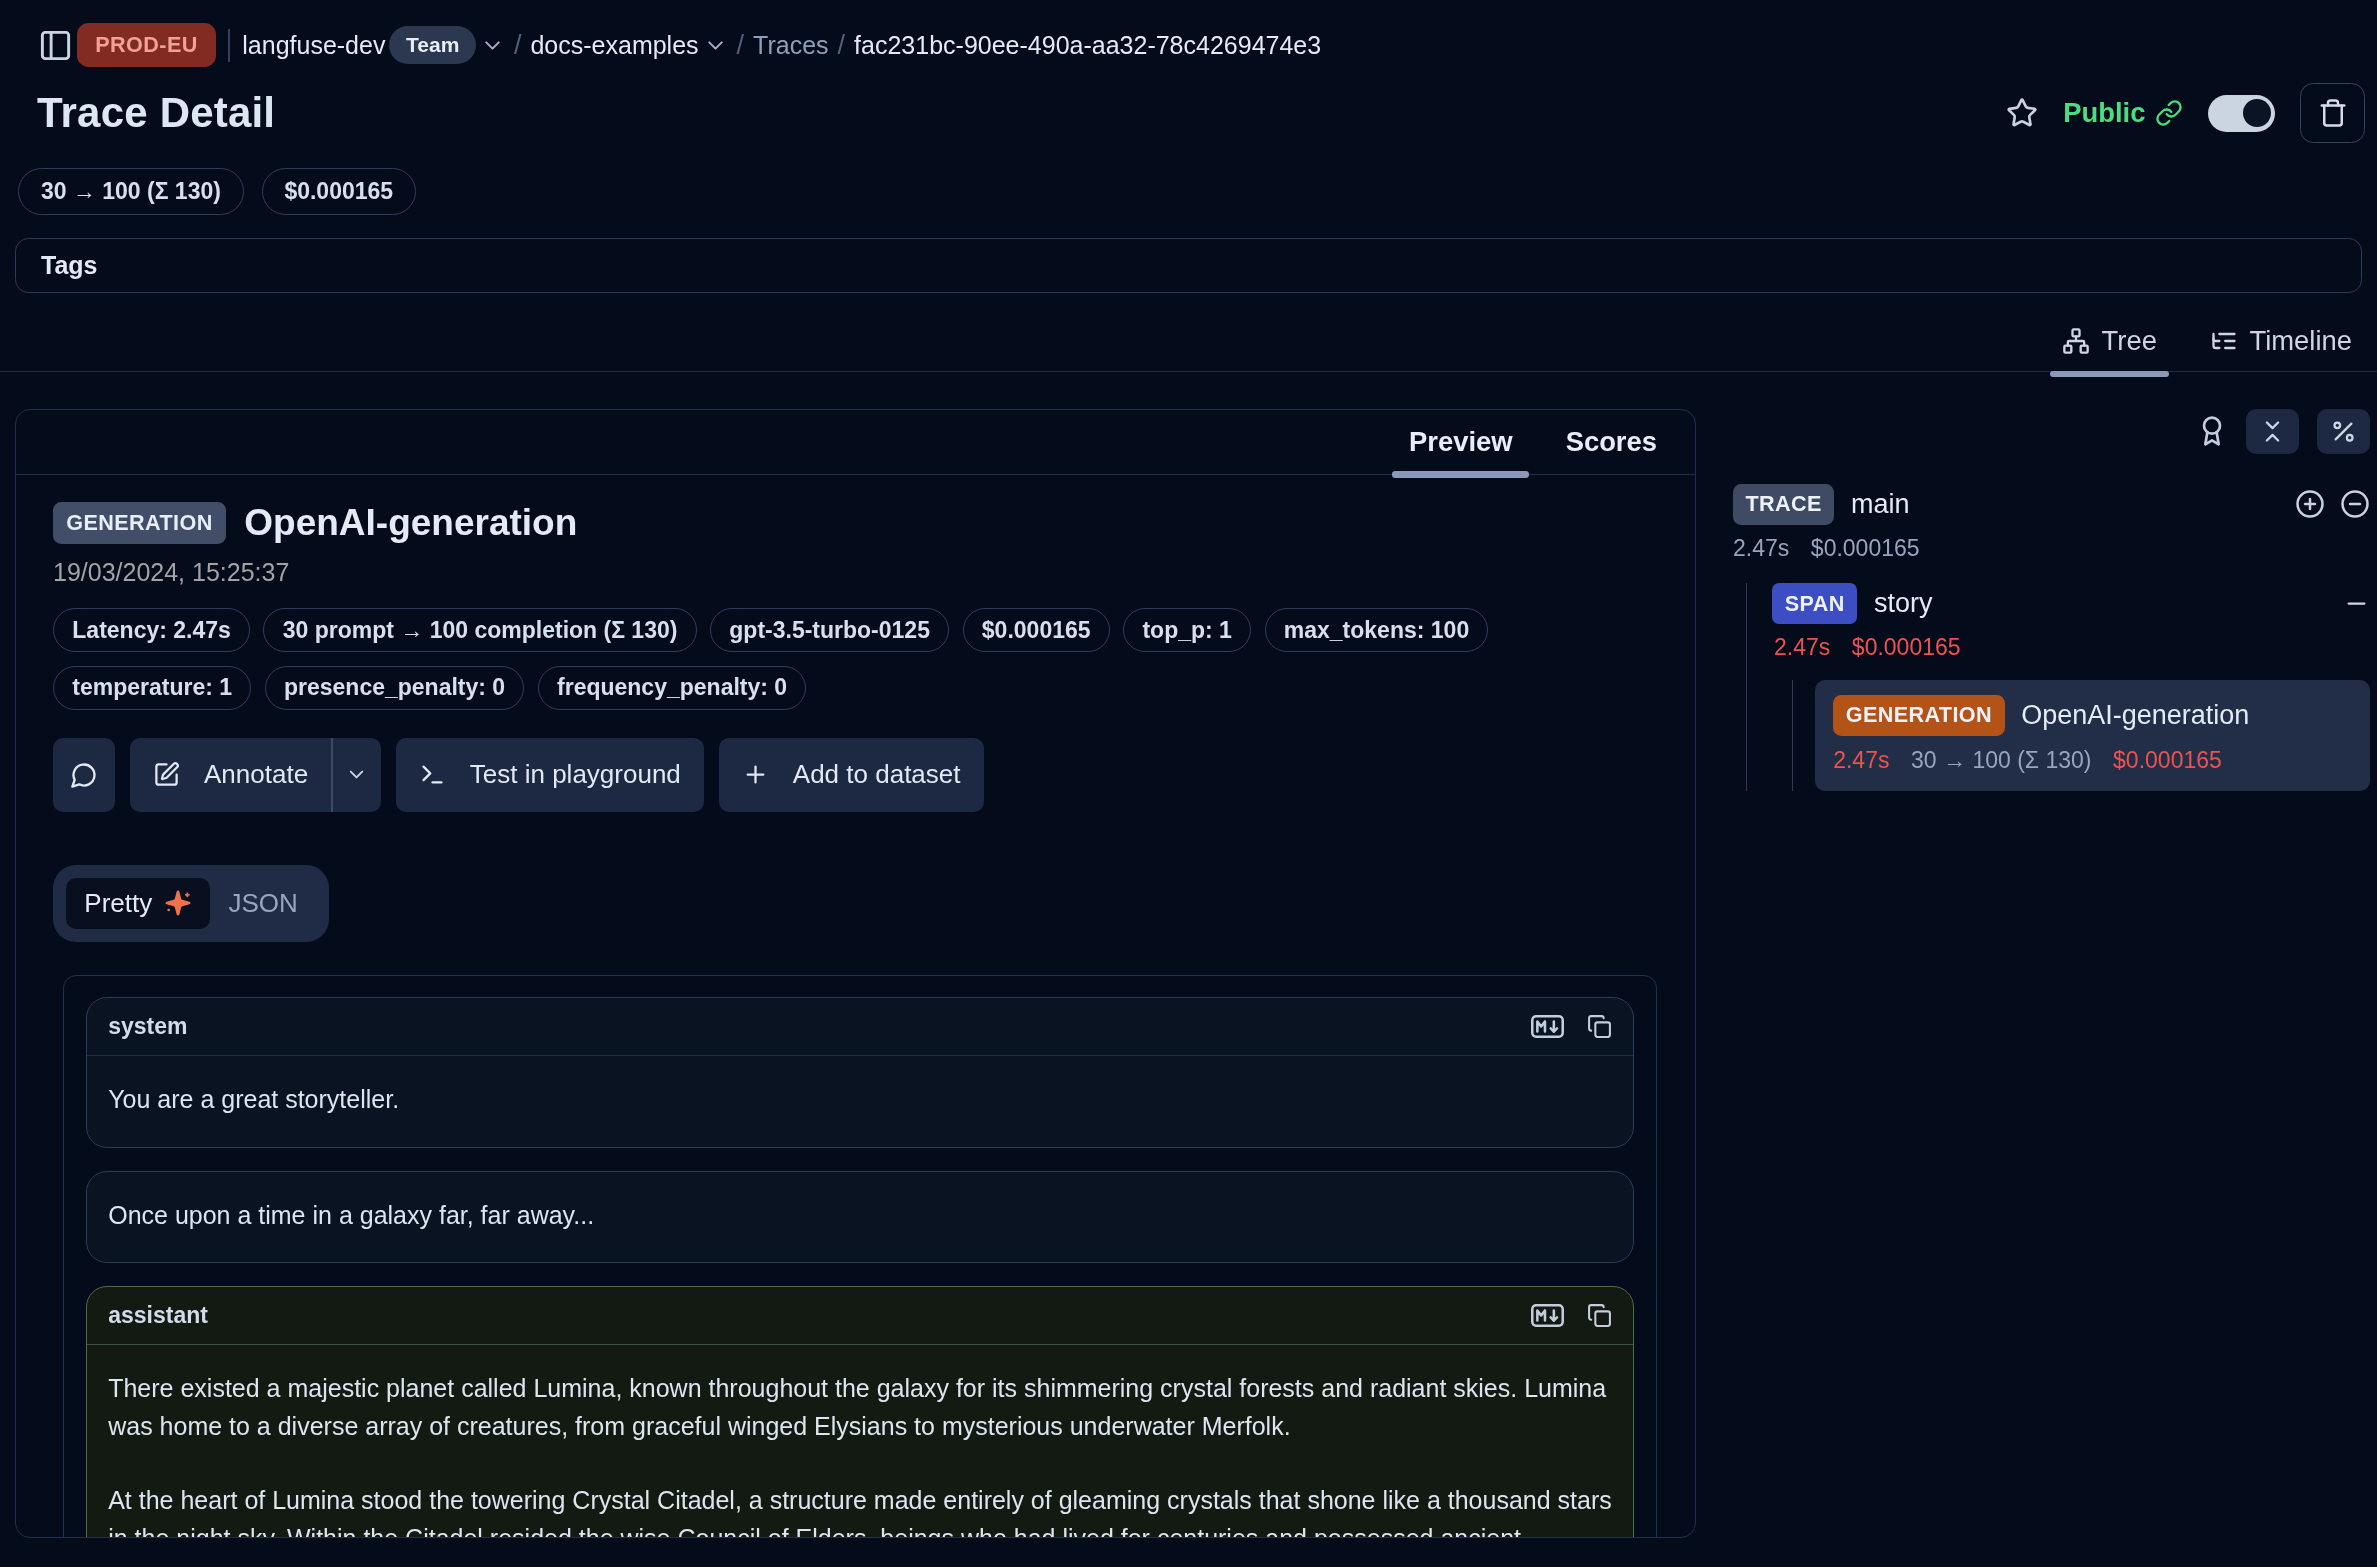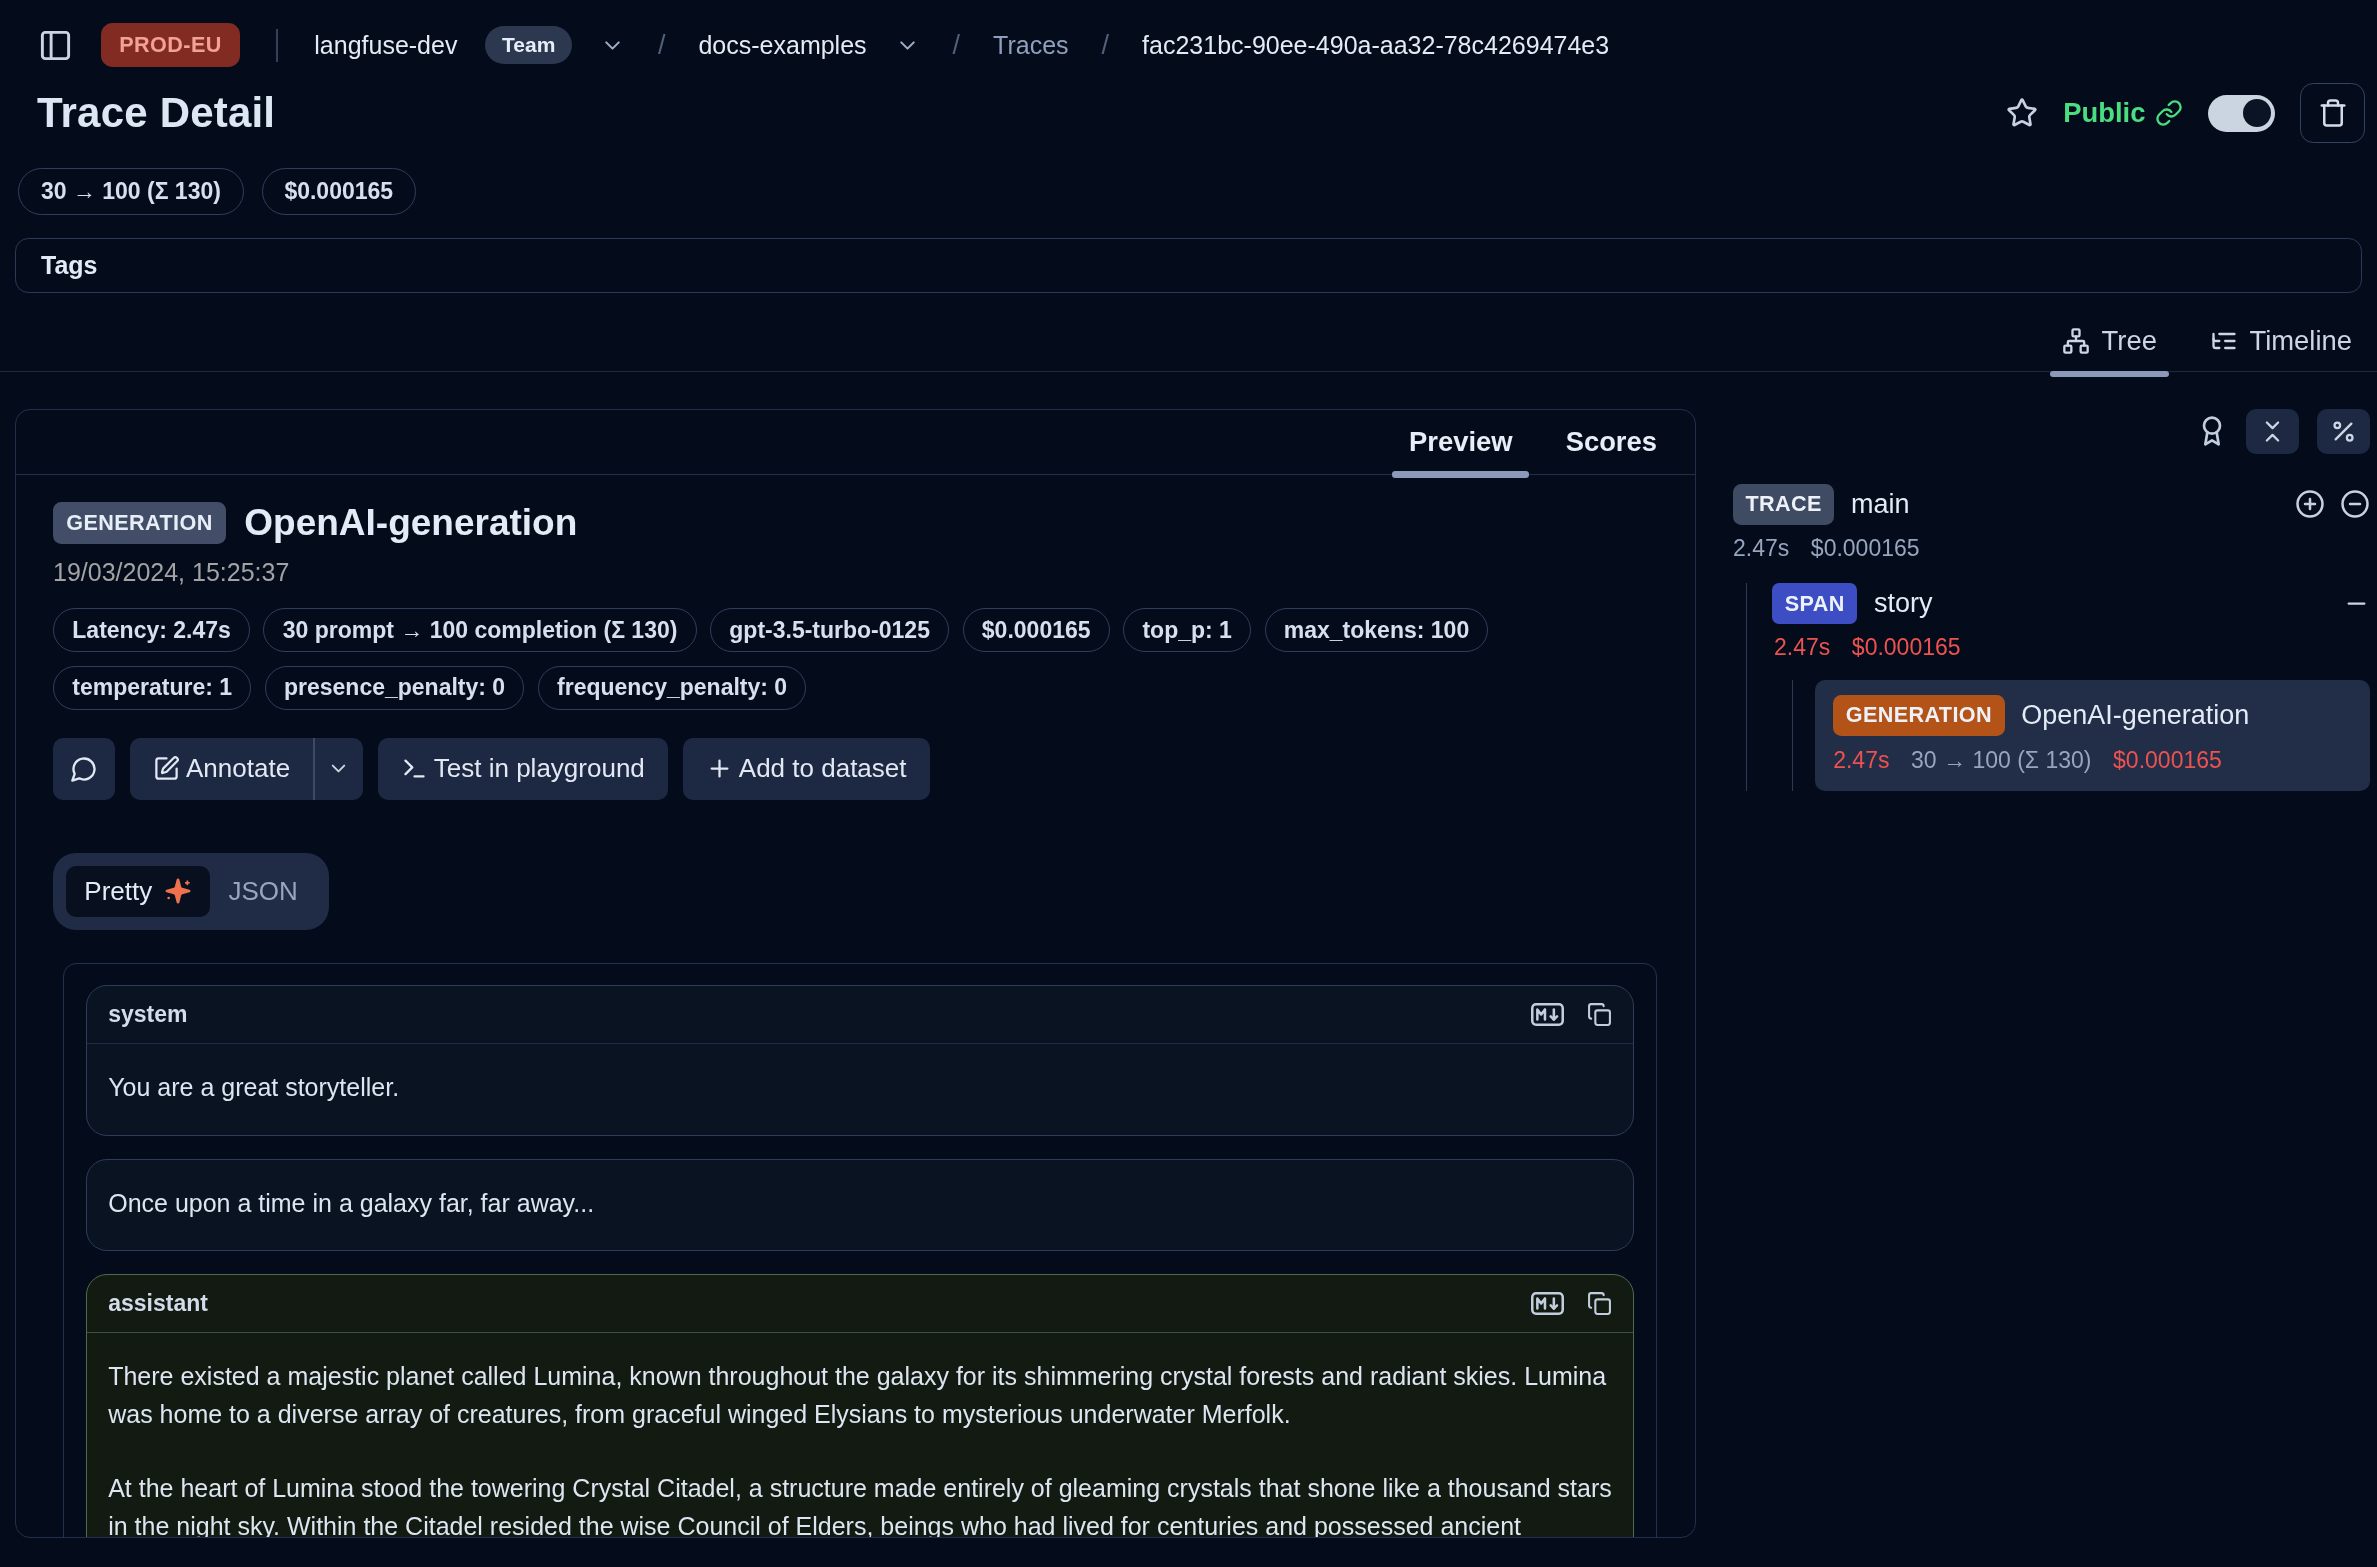--- a/index.html
+++ b/index.html
@@ -12,21 +12,21 @@
   html,body{margin:0;padding:0;}
   body{
     width:2377px;height:1568px;overflow:hidden;background:var(--page-bg);
     font-family:"Liberation Sans","DejaVu Sans",sans-serif;color:var(--text-primary);
     -webkit-font-smoothing:antialiased;
   }
   svg{display:block;}
   .icon{stroke:currentColor;fill:none;stroke-width:2;stroke-linecap:round;stroke-linejoin:round;}
 
   
-  .topbar{display:flex;align-items:center;gap:28px;padding:18.3px 20px 8.3px 38px;height:80px;}
+  .topbar{display:flex;align-items:center;gap:4px;padding:18.3px 20px 8.3px 38px;height:80px;}
   .panel-btn{background:none;border:none;color:#cbd5e1;padding:0;cursor:pointer;}
   .env-badge{background:var(--env-badge-bg);color:var(--env-badge-text);font-size:21.6px;font-weight:700;
     padding:9.1px 18.3px;border-radius:11.6px;letter-spacing:0.4px;}
   .crumb-divider{width:1.7px;height:33px;background:#33415a;margin:0 8.3px;}
   .crumb{font-size:25px;color:#e4ebf5;font-weight:500;}
   .crumb.muted{color:var(--text-muted);font-weight:400;}
   .team-pill{background:#2b3850;color:#e8eef7;font-size:21px;font-weight:600;border-radius:830px;padding:6.7px 16.6px;}
   .chev{color:#9fadc6;}
   .slash{color:#51607c;font-size:27px;margin:0 5px;}
 
@@ -68,22 +68,22 @@
   .obs-header{display:flex;align-items:center;gap:18.3px;}
   .type-badge{background:#424e68;color:#e8eef7;font-size:21.6px;font-weight:700;border-radius:8.3px;
     padding:8.3px 13.3px;letter-spacing:0.4px;}
   .obs-title{font-size:37px;font-weight:700;margin:0;color:#e3ebf6;}
   .obs-date{font-size:25px;color:#a3a3a3;margin-top:13.3px;}
 
   .obs-badges{display:flex;flex-wrap:wrap;gap:13.3px;margin-top:21.6px;max-width:1604px;}
   .obs-badges .pill{padding:7.5px 18.3px;}
 
   .obs-actions{display:flex;align-items:stretch;gap:15px;margin-top:28px;}
-  .act-btn{display:flex;align-items:center;gap:6px;background:var(--button-bg);border:none;border-radius:10px;
-    color:#e2e9f4;font-size:26px;font-weight:500;padding:0 23px;height:62px;cursor:pointer;
+  .act-btn{display:flex;align-items:center;gap:24px;background:var(--button-bg);border:none;border-radius:10px;
+    color:#e2e9f4;font-size:26px;font-weight:500;padding:0 23px;height:74px;cursor:pointer;
     font-family:"Liberation Sans","DejaVu Sans",sans-serif;}
   .act-btn.square{width:62px;padding:0;justify-content:center;}
   .split{display:flex;background:var(--button-bg);border-radius:10px;overflow:hidden;}
   .split .act-btn{border-radius:0;background:none;}
   .split .divider{width:1.7px;background:#3b4a66;}
   .split .caret{width:48px;display:flex;align-items:center;justify-content:center;color:#cbd5e1;cursor:pointer;}
 
   .format-toggle{display:inline-flex;align-items:flex-start;background:#202c46;border-radius:23px;padding:13px;margin-top:53px;}
   .seg{display:flex;align-items:center;gap:11.6px;font-size:26px;padding:10px 18.3px;border-radius:10px;color:#97a5bf;cursor:pointer;}
   .seg.active{background:#081020;color:#e3ebf6;}

